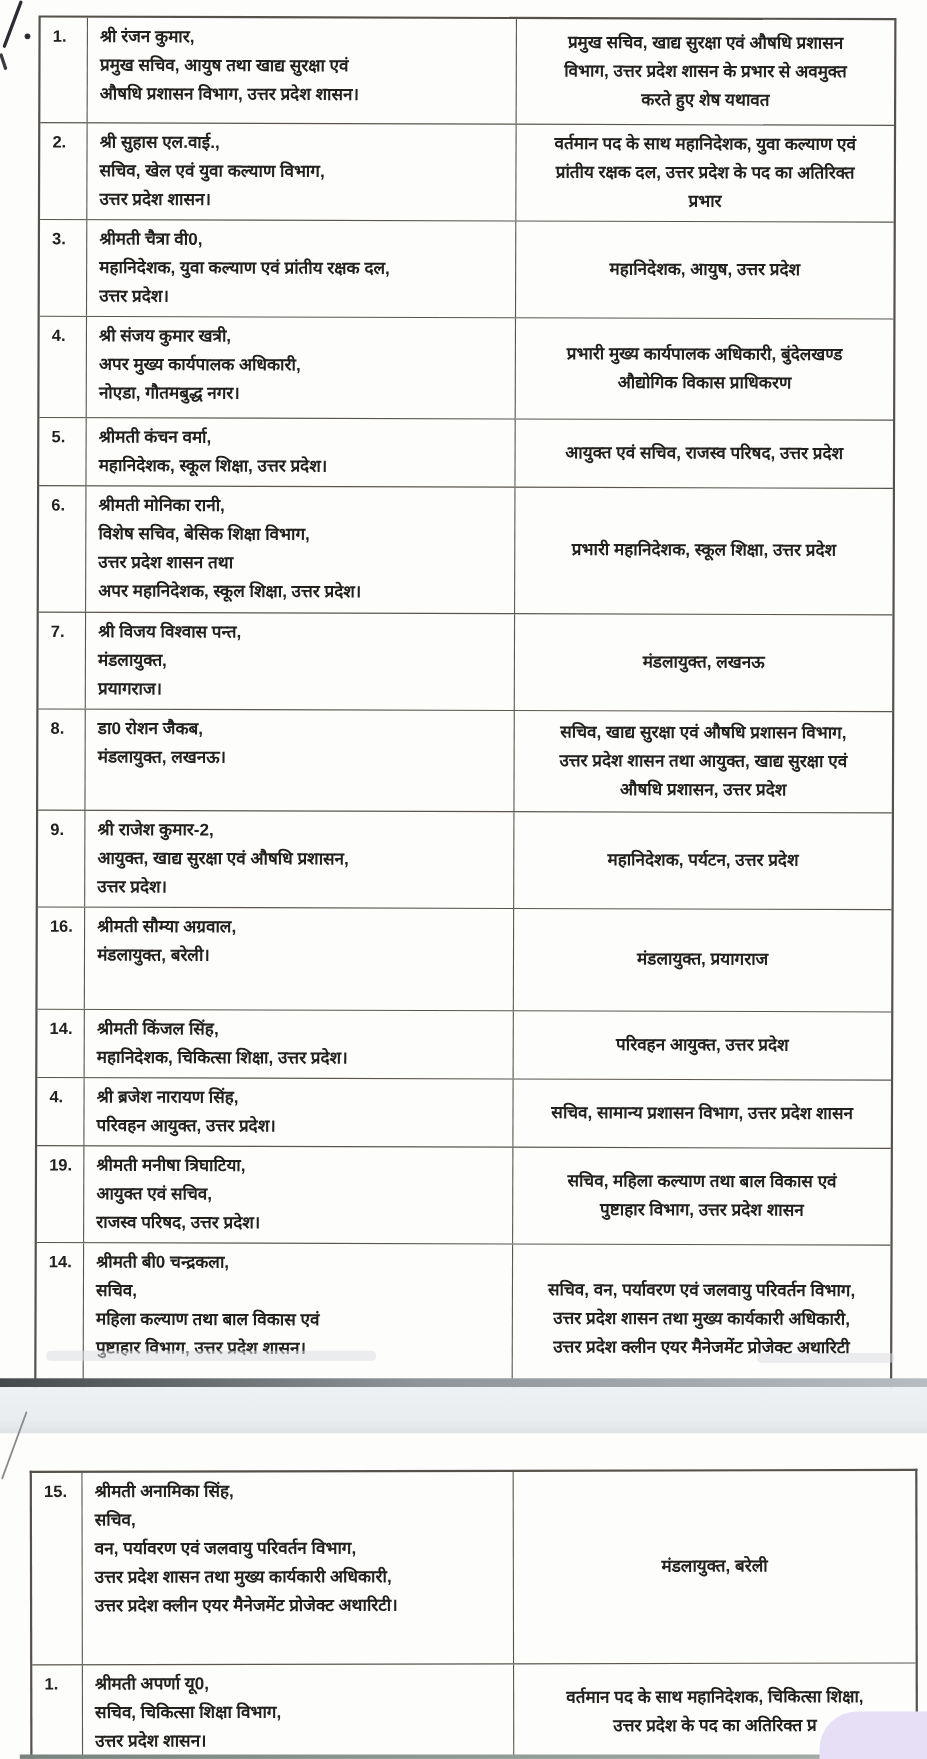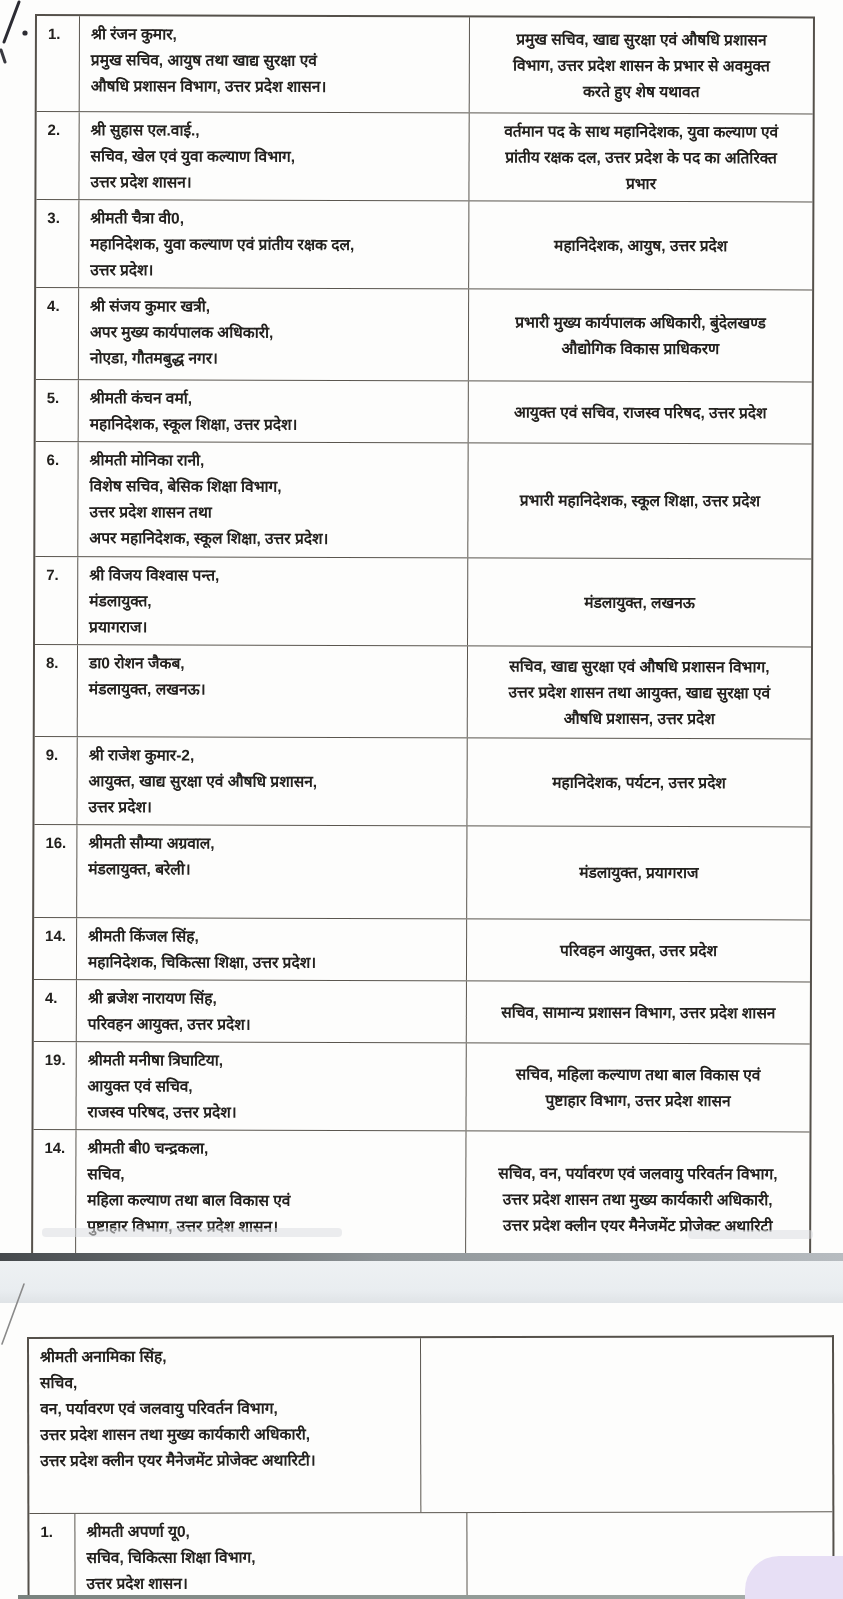--- a/index.html
+++ b/index.html
@@ -203,32 +203,36 @@
   <div class="sep-darkline"></div>
   <div class="sep-band"></div>
 
   <svg class="mark-fold" width="30" height="70" viewBox="0 0 30 70">
     <path d="M24,2 L2,62" stroke="#8a8a8a" stroke-width="1.6" fill="none" stroke-linecap="round"></path>
   </svg>
 
   <div class="ttable t2">
 
     <div class="row" style="min-height:175px">
+      <div class="cell sr"><span>15.</span></div>
       <div class="cell officer">श्रीमती अनामिका सिंह,
 सचिव,
 वन, पर्यावरण एवं जलवायु परिवर्तन विभाग,
 उत्तर प्रदेश शासन तथा मुख्य कार्यकारी अधिकारी,
 उत्तर प्रदेश क्लीन एयर मैनेजमेंट प्रोजेक्ट अथारिटी।</div>
+      <div class="cell posting">मंडलायुक्त, बरेली</div>
     </div>
 
     <div class="row" style="min-height:84px">
       <div class="cell sr"><span>1.</span></div>
       <div class="cell officer">श्रीमती अपर्णा यू0,
 सचिव, चिकित्सा शिक्षा विभाग,
 उत्तर प्रदेश शासन।</div>
+      <div class="cell posting">वर्तमान पद के साथ महानिदेशक, चिकित्सा शिक्षा,
+उत्तर प्रदेश के पद का अतिरिक्त प्र</div>
     </div>
 
   </div>
 
   <div class="blob"></div>
 
   <div class="bottom-strip"></div>
 
 </div>
 

